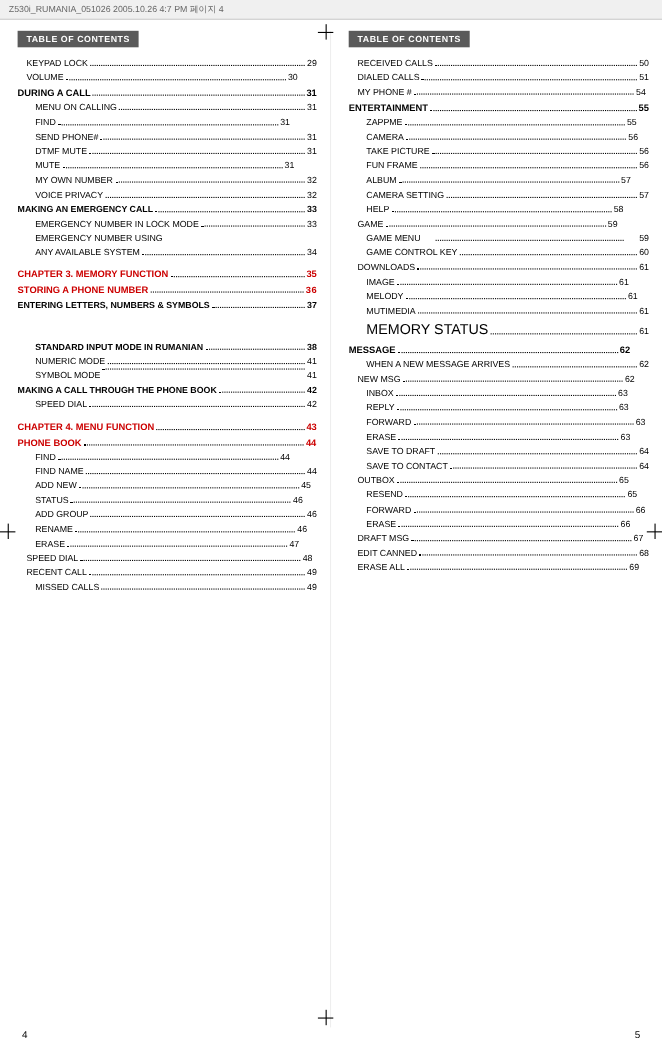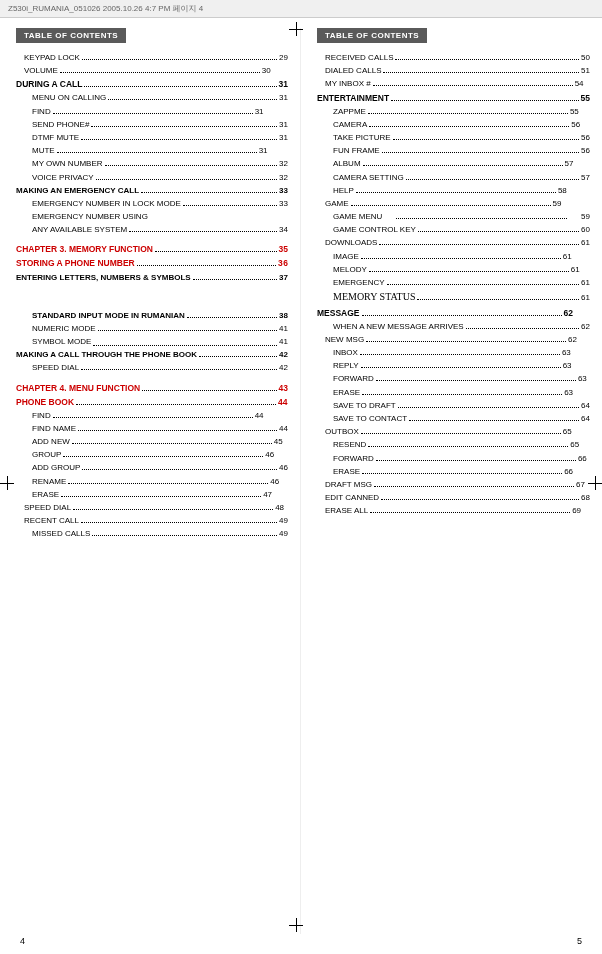--- a/index.html
+++ b/index.html
@@ -209,21 +209,21 @@
           <div style="display: flex; align-items: baseline; line-height: 1.65;">
             <span style="white-space: nowrap; font-weight: bold; font-size: 8px; color: rgb(0, 0, 0); padding-left: 16px;">STANDARD INPUT MODE IN RUMANIAN</span>
             <span style="flex: 1 1 0%; border-bottom: 1px dotted rgb(0, 0, 0); margin: 0px 2px 2px; min-width: 5px; max-width: 200px;"></span>
             <span style="white-space: nowrap; font-weight: bold; font-size: 8px; color: rgb(0, 0, 0); margin-top: 24px;">38</span>
           </div>
           <div style="display: flex; align-items: baseline; line-height: 1.65;">
             <span style="white-space: nowrap; font-weight: normal; font-size: 8px; color: rgb(0, 0, 0); padding-left: 16px;">NUMERIC MODE</span>
             <span style="flex: 1 1 0%; border-bottom: 1px dotted rgb(0, 0, 0); margin: 0px 2px 2px; min-width: 5px; max-width: 200px;"></span>
             <span style="white-space: nowrap; font-weight: normal; font-size: 8px; color: rgb(0, 0, 0);">41</span>
           </div>
-          <div style="display: flex; align-items: flex-end; line-height: 1.65;">
+          <div style="display: flex; align-items: flex-start; line-height: 1.65;">
             <span style="white-space: nowrap; font-weight: normal; font-size: 8px; color: rgb(0, 0, 0); padding-left: 16px;">SYMBOL MODE</span>
             <span style="flex: 1 1 0%; border-bottom: 1px dotted rgb(0, 0, 0); margin: 0px 2px 2px; min-width: 5px; max-width: 200px;"></span>
             <span style="white-space: nowrap; font-weight: normal; font-size: 8px; color: rgb(0, 0, 0);">41</span>
           </div>
           <div style="display: flex; align-items: baseline; line-height: 1.65;">
             <span style="white-space: nowrap; font-weight: bold; font-size: 8px; color: rgb(0, 0, 0); padding-left: 0px;">MAKING A CALL THROUGH THE PHONE BOOK</span>
             <span style="flex: 1 1 0%; border-bottom: 1px dotted rgb(0, 0, 0); margin: 0px 2px 2px; min-width: 5px; max-width: 200px;"></span>
             <span style="white-space: nowrap; font-weight: bold; font-size: 8px; color: rgb(0, 0, 0);">42</span>
           </div>
           <div style="display: flex; align-items: baseline; line-height: 1.65;">
@@ -251,21 +251,21 @@
             <span style="white-space: nowrap; font-weight: normal; font-size: 8px; color: rgb(0, 0, 0); padding-left: 16px;">FIND NAME</span>
             <span style="flex: 1 1 0%; border-bottom: 1px dotted rgb(0, 0, 0); margin: 0px 2px 2px; min-width: 5px; max-width: 200px;"></span>
             <span style="white-space: nowrap; font-weight: normal; font-size: 8px; color: rgb(0, 0, 0);">44</span>
           </div>
           <div style="display: flex; align-items: baseline; line-height: 1.65;">
             <span style="white-space: nowrap; font-weight: normal; font-size: 8px; color: rgb(0, 0, 0); padding-left: 16px;">ADD NEW</span>
             <span style="flex: 1 1 0%; border-bottom: 1px dotted rgb(0, 0, 0); margin: 0px 2px 2px; min-width: 5px; max-width: 200px;"></span>
             <span style="white-space: nowrap; font-weight: normal; font-size: 8px; color: rgb(0, 0, 0);">45</span>
           </div>
           <div style="display: flex; align-items: baseline; line-height: 1.65;">
-            <span style="white-space: nowrap; font-weight: normal; font-size: 8px; color: rgb(0, 0, 0); padding-left: 16px;">GROUP</span>
+            <span style="white-space: nowrap; font-weight: normal; font-size: 8px; color: rgb(0, 0, 0); padding-left: 16px;">STATUS</span>
             <span style="flex: 1 1 0%; border-bottom: 1px dotted rgb(0, 0, 0); margin: 0px 2px 2px; min-width: 5px; max-width: 200px;"></span>
             <span style="white-space: nowrap; font-weight: normal; font-size: 8px; color: rgb(0, 0, 0);">46</span>
           </div>
           <div style="display: flex; align-items: baseline; line-height: 1.65;">
             <span style="white-space: nowrap; font-weight: normal; font-size: 8px; color: rgb(0, 0, 0); padding-left: 16px;">ADD GROUP</span>
             <span style="flex: 1 1 0%; border-bottom: 1px dotted rgb(0, 0, 0); margin: 0px 2px 2px; min-width: 5px; max-width: 200px;"></span>
             <span style="white-space: nowrap; font-weight: normal; font-size: 8px; color: rgb(0, 0, 0);">46</span>
           </div>
           <div style="display: flex; align-items: baseline; line-height: 1.65;">
             <span style="white-space: nowrap; font-weight: normal; font-size: 8px; color: rgb(0, 0, 0); padding-left: 16px;">RENAME</span>
@@ -302,21 +302,21 @@
             <span style="white-space: nowrap; font-weight: normal; font-size: 8px; color: rgb(0, 0, 0); padding-left: 8px;">RECEIVED CALLS</span>
             <span style="flex: 1 1 0%; border-bottom: 1px dotted rgb(0, 0, 0); margin: 0px 2px 2px; min-width: 5px; max-width: 200px;"></span>
             <span style="white-space: nowrap; font-weight: normal; font-size: 8px; color: rgb(0, 0, 0);">50</span>
           </div>
           <div style="display: flex; align-items: baseline; line-height: 1.65;">
             <span style="white-space: nowrap; font-weight: normal; font-size: 8px; color: rgb(0, 0, 0); padding-left: 8px;">DIALED CALLS</span>
             <span style="flex: 1 1 0%; border-bottom: 1px dotted rgb(0, 0, 0); margin: 0px 2px 2px; min-width: 5px; max-width: 200px;"></span>
             <span style="white-space: nowrap; font-weight: normal; font-size: 8px; color: rgb(0, 0, 0);">51</span>
           </div>
           <div style="display: flex; align-items: baseline; line-height: 1.65;">
-            <span style="white-space: nowrap; font-weight: normal; font-size: 8px; color: rgb(0, 0, 0); padding-left: 8px;">MY INBOX #</span>
+            <span style="white-space: nowrap; font-weight: normal; font-size: 8px; color: rgb(0, 0, 0); padding-left: 8px;">MY PHONE #</span>
             <span style="flex: 1 1 0%; border-bottom: 1px dotted rgb(0, 0, 0); margin: 0px 2px 2px; min-width: 5px; max-width: 200px;"></span>
             <span style="white-space: nowrap; font-weight: normal; font-size: 8px; color: rgb(0, 0, 0);">54</span>
           </div>
           <div style="display: flex; align-items: baseline; line-height: 1.65;">
             <span style="white-space: nowrap; font-weight: bold; font-size: 8.5px; color: rgb(0, 0, 0); padding-left: 0px;">ENTERTAINMENT</span>
             <span style="flex: 1 1 0%; border-bottom: 1px dotted rgb(0, 0, 0); margin: 0px 2px 2px; min-width: 5px; max-width: 200px;"></span>
             <span style="white-space: nowrap; font-weight: bold; font-size: 8.5px; color: rgb(0, 0, 0);">55</span>
           </div>
           <div style="display: flex; align-items: baseline; line-height: 1.65;">
             <span style="white-space: nowrap; font-weight: normal; font-size: 8px; color: rgb(0, 0, 0); padding-left: 16px;">ZAPPME</span>
@@ -377,26 +377,26 @@
             <span style="white-space: nowrap; font-weight: normal; font-size: 8px; color: rgb(0, 0, 0); padding-left: 16px;">IMAGE</span>
             <span style="flex: 1 1 0%; border-bottom: 1px dotted rgb(0, 0, 0); margin: 0px 2px 2px; min-width: 5px; max-width: 200px;"></span>
             <span style="white-space: nowrap; font-weight: normal; font-size: 8px; color: rgb(0, 0, 0);">61</span>
           </div>
           <div style="display: flex; align-items: baseline; line-height: 1.65;">
             <span style="white-space: nowrap; font-weight: normal; font-size: 8px; color: rgb(0, 0, 0); padding-left: 16px;">MELODY</span>
             <span style="flex: 1 1 0%; border-bottom: 1px dotted rgb(0, 0, 0); margin: 0px 2px 2px; min-width: 5px; max-width: 200px;"></span>
             <span style="white-space: nowrap; font-weight: normal; font-size: 8px; color: rgb(0, 0, 0);">61</span>
           </div>
           <div style="display: flex; align-items: baseline; line-height: 1.65;">
-            <span style="white-space: nowrap; font-weight: normal; font-size: 8px; color: rgb(0, 0, 0); padding-left: 16px;">EMERGENCY</span>
+            <span style="white-space: nowrap; font-weight: normal; font-size: 8px; color: rgb(0, 0, 0); padding-left: 16px;">MUTIMEDIA</span>
             <span style="flex: 1 1 0%; border-bottom: 1px dotted rgb(0, 0, 0); margin: 0px 2px 2px; min-width: 5px; max-width: 200px;"></span>
             <span style="white-space: nowrap; font-weight: normal; font-size: 8px; color: rgb(0, 0, 0);">61</span>
           </div>
           <div style="display: flex; align-items: baseline; line-height: 1.65;">
-            <span style="white-space: nowrap; font-weight: normal; font-size: 10px; color: rgb(0, 0, 0); padding-left: 16px; font-family: Liberation Serif, serif;">MEMORY STATUS</span>
+            <span style="white-space: nowrap; font-weight: normal; font-size: 13px; color: rgb(0, 0, 0); padding-left: 16px;">MEMORY STATUS</span>
             <span style="flex: 1 1 0%; border-bottom: 1px dotted rgb(0, 0, 0); margin: 0px 2px 2px; min-width: 5px; max-width: 200px;"></span>
             <span style="white-space: nowrap; font-weight: normal; font-size: 8px; color: rgb(0, 0, 0);">61</span>
           </div>
           <div style="display: flex; align-items: baseline; line-height: 1.65;">
             <span style="white-space: nowrap; font-weight: bold; font-size: 8.5px; color: rgb(0, 0, 0); padding-left: 0px;">MESSAGE</span>
             <span style="flex: 1 1 0%; border-bottom: 1px dotted rgb(0, 0, 0); margin: 0px 2px 2px; min-width: 5px; max-width: 200px;"></span>
             <span style="white-space: nowrap; font-weight: bold; font-size: 8.5px; color: rgb(0, 0, 0);">62</span>
           </div>
           <div style="display: flex; align-items: baseline; line-height: 1.65;">
             <span style="white-space: nowrap; font-weight: normal; font-size: 8px; color: rgb(0, 0, 0); padding-left: 16px;">WHEN A NEW MESSAGE ARRIVES</span>

